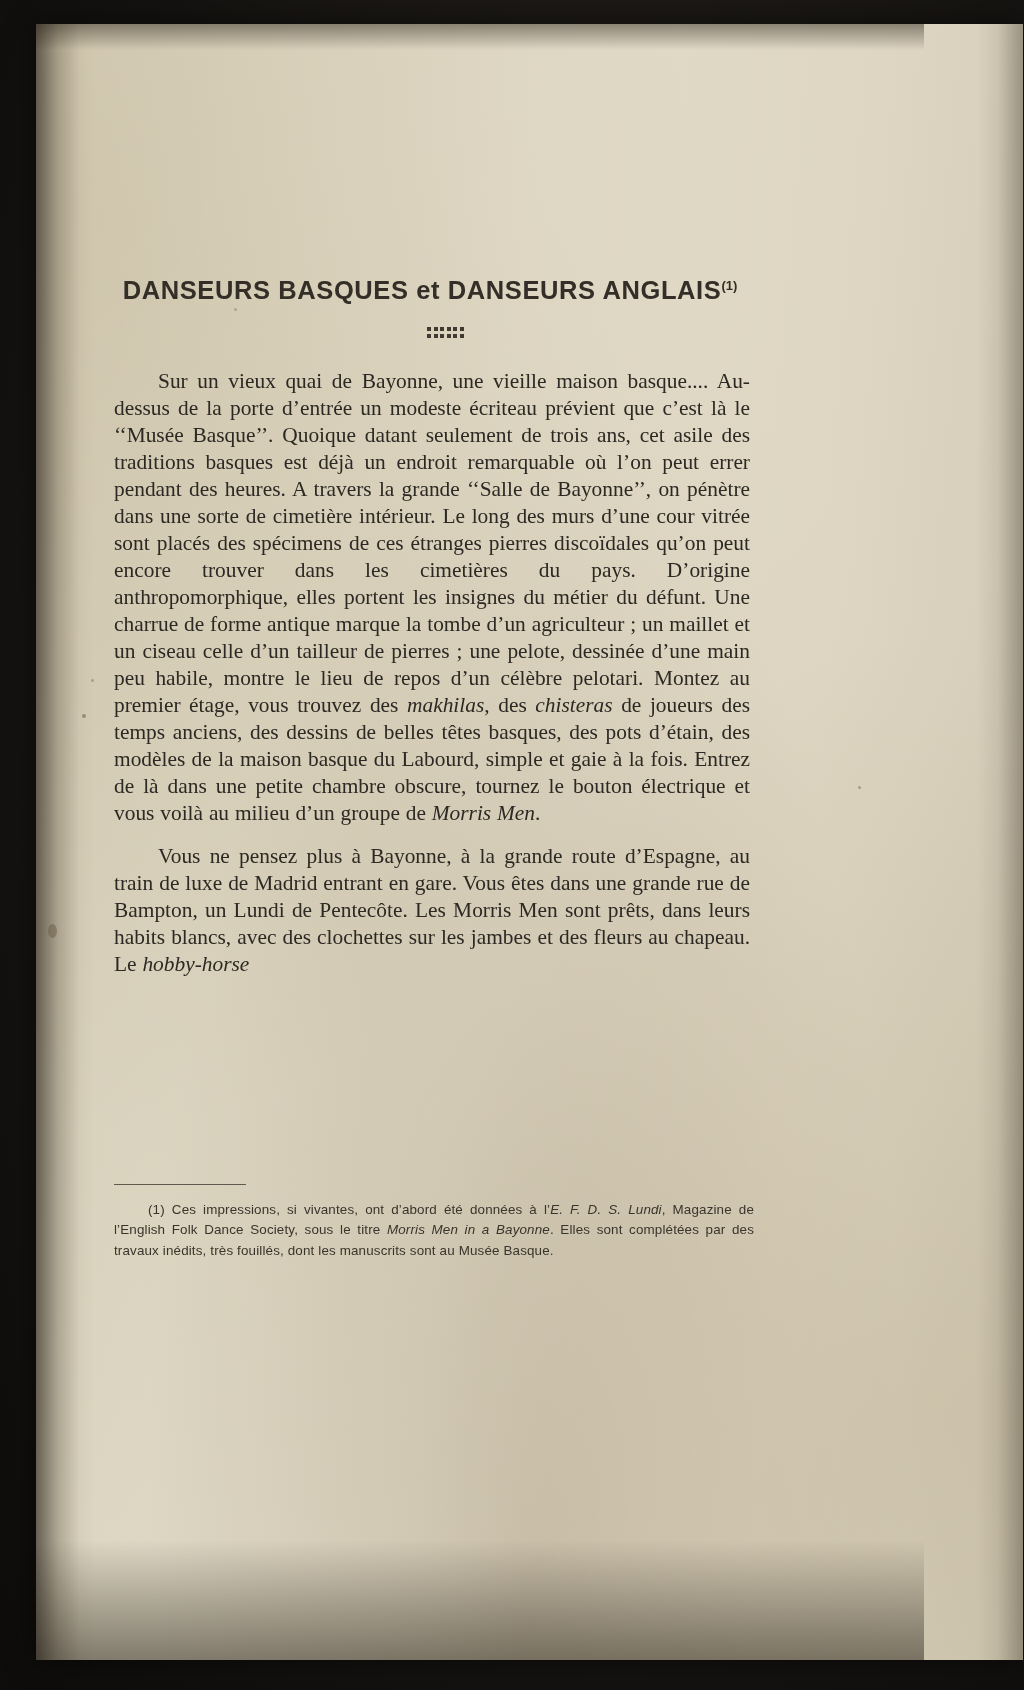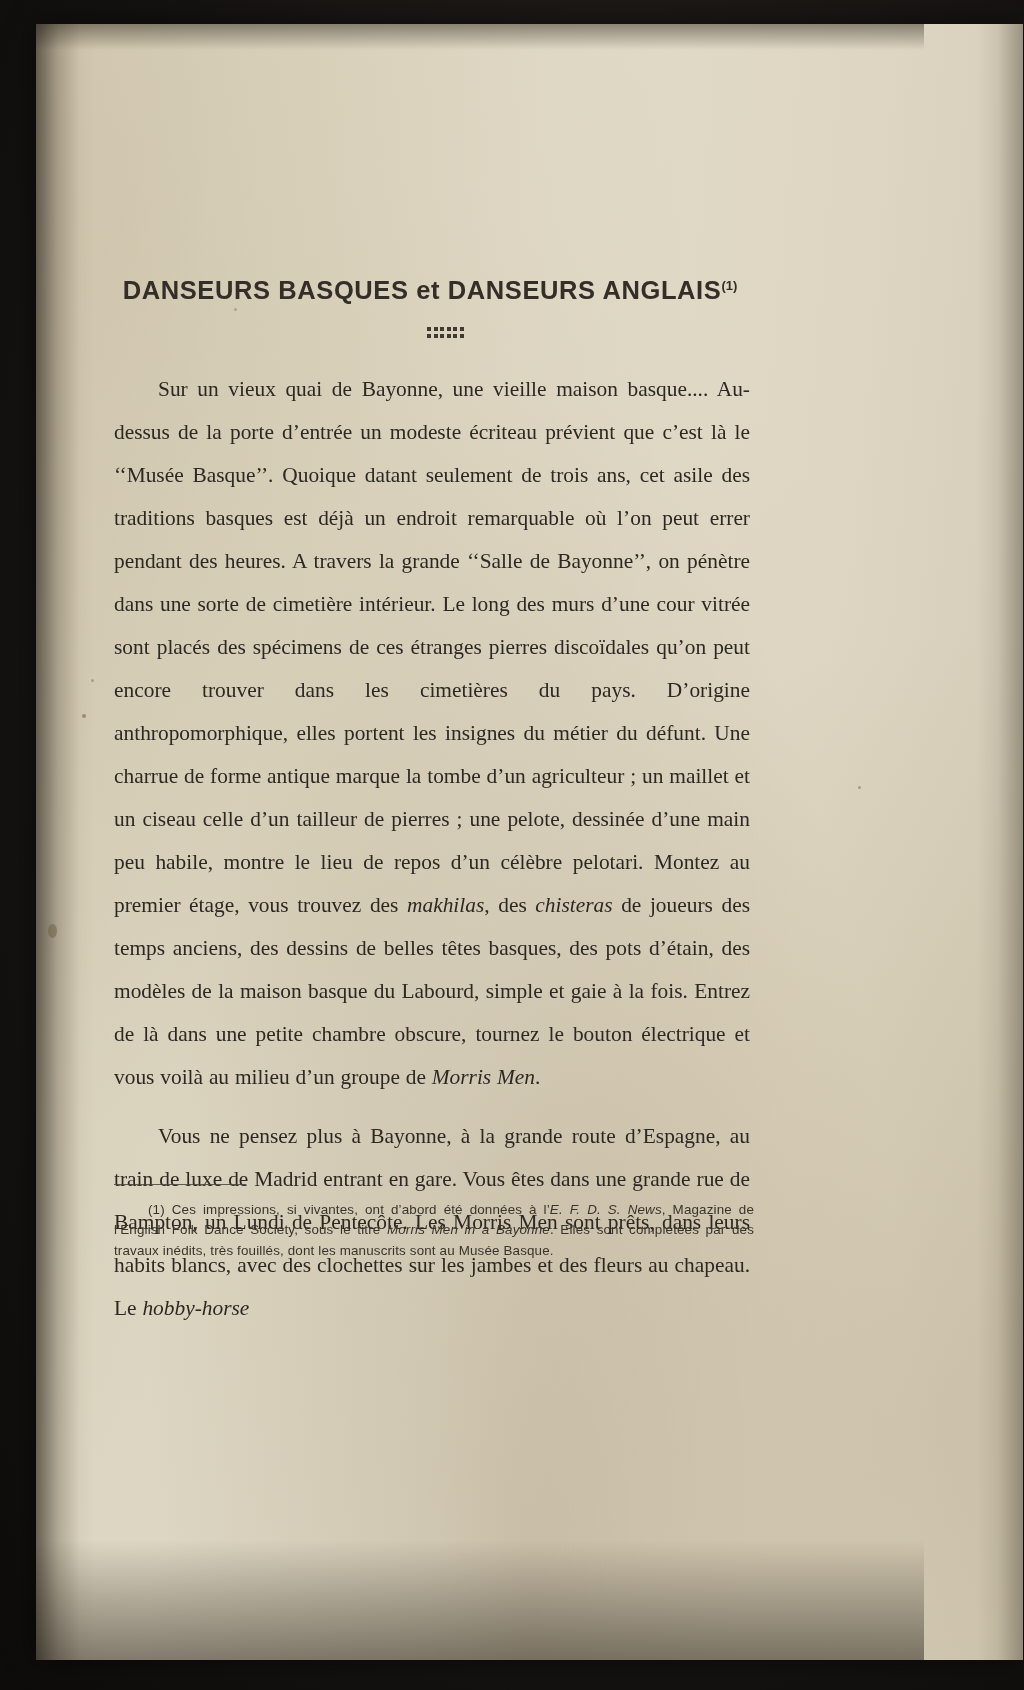--- a/index.html
+++ b/index.html
@@ -139,21 +139,21 @@
     display: block;
   }
   .sq i:nth-child(1) { left: 0;  top: 0; }
   .sq i:nth-child(2) { left: 7px; top: 0; }
   .sq i:nth-child(3) { left: 0;  top: 7px; }
   .sq i:nth-child(4) { left: 7px; top: 7px; }
 
   p.body {
     margin: 0 0 0 0;
     font-size: 21.4px;
-    line-height: 43px;
+    line-height: 27px;
     text-align: justify;
     text-justify: inter-word;
     color: #2c2823;
     text-indent: 44px;
     word-spacing: 0.5px;
   }
   p.body + p.body {
     margin-top: 16px;
   }
   p.body em {
@@ -213,17 +213,17 @@
       <p class="body">Sur un vieux quai de Bayonne, une vieille maison basque.... Au-dessus de la porte d’entrée un modeste écriteau prévient que c’est là le ‘‘Musée Basque’’. Quoique datant seulement de trois ans, cet asile des traditions basques est déjà un endroit remarquable où l’on peut errer pendant des heures. A travers la grande ‘‘Salle de Bayonne’’, on pénètre dans une sorte de cimetière intérieur. Le long des murs d’une cour vitrée sont placés des spécimens de ces étranges pierres discoïdales qu’on peut encore trouver dans les cimetières du pays. D’origine anthropomorphique, elles portent les insignes du métier du défunt. Une charrue de forme antique marque la tombe d’un agriculteur ; un maillet et un ciseau celle d’un tailleur de pierres ; une pelote, dessinée d’une main peu habile, montre le lieu de repos d’un célèbre pelotari. Montez au premier étage, vous trouvez des <em>makhilas</em>, des <em>chisteras</em> de joueurs des temps anciens, des dessins de belles têtes basques, des pots d’étain, des modèles de la maison basque du Labourd, simple et gaie à la fois. Entrez de là dans une petite chambre obscure, tournez le bouton électrique et vous voilà au milieu d’un groupe de <em>Morris Men</em>.</p>
 
       <p class="body">Vous ne pensez plus à Bayonne, à la grande route d’Espagne, au train de luxe de Madrid entrant en gare. Vous êtes dans une grande rue de Bampton, un Lundi de Pentecôte. Les Morris Men sont prêts, dans leurs habits blancs, avec des clochettes sur les jambes et des fleurs au chapeau. Le <em>hobby-horse</em></p>
 
     </div>
 
     <div class="fn-rule"></div>
 
     <div class="footnote">
       <span class="lead">(1)</span>
-      Ces impressions, si vivantes, ont d’abord été données à l’<em>E. F. D. S. News</em>, Magazine de l’English Folk Dance Society, sous le titre <em>Morris Men in a Bayonne</em>. Elles sont complétées par des travaux inédits, très fouillés, dont les manuscrits sont au Musée Basque.
+      Ces impressions, si vivantes, ont d’abord été données à l’<em>E. F. D. S. Lundi</em>, Magazine de l’English Folk Dance Society, sous le titre <em>Morris Men in a Bayonne</em>. Elles sont complétées par des travaux inédits, très fouillés, dont les manuscrits sont au Musée Basque.
     </div>
 
   </div>
 </div>
 
 </body></html>

